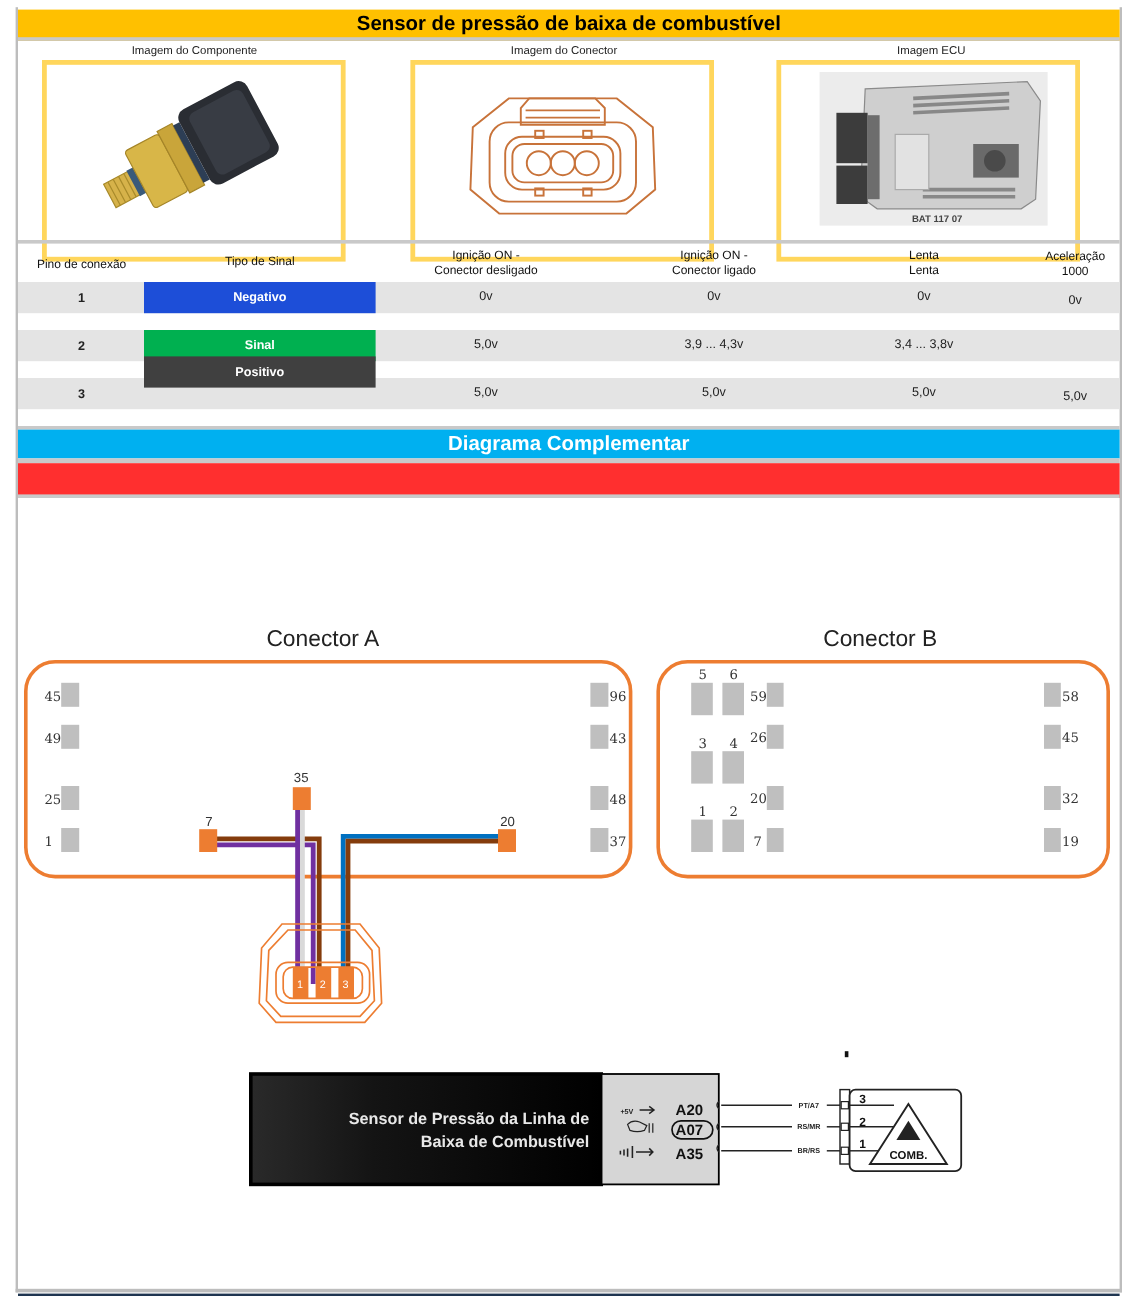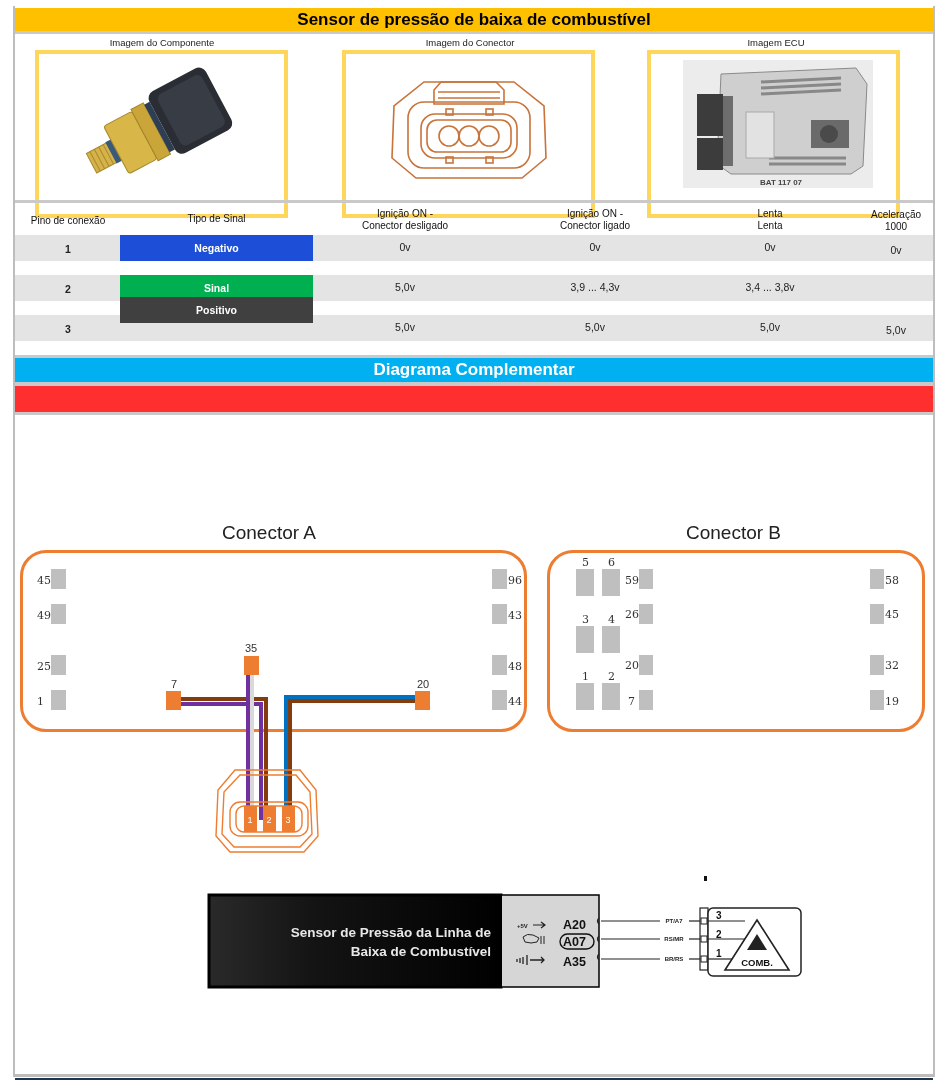--- a/index.html
+++ b/index.html
@@ -176,21 +176,21 @@
 <div>
     <div class="gpin" style="left:492px;top:604px;width:15px;height:20px"></div>
     <span class="plabel" style="left:508px;top:609px">43</span>
   </div>
 <div>
     <div class="gpin" style="left:492px;top:655px;width:15px;height:20px"></div>
     <span class="plabel" style="left:508px;top:660px">48</span>
   </div>
 <div>
     <div class="gpin" style="left:492px;top:690px;width:15px;height:20px"></div>
-    <span class="plabel" style="left:508px;top:695px">44</span>
+    <span class="plabel" style="left:508px;top:695px">37</span>
   </div>
 
 <svg style="position:absolute;left:0;top:0" width="945" height="1081">
 
   <path d="M180 699 L266 699 L266 820" fill="none" stroke="#843c0c" stroke-width="4"></path>
   <path d="M180 704 L261 704 L261 820" fill="none" stroke="#7030a0" stroke-width="4"></path>
 
   <path d="M248 675 L248 820" fill="none" stroke="#7030a0" stroke-width="4"></path>
   <path d="M252 675 L252 820" fill="none" stroke="#d9d9d9" stroke-width="4"></path>
 

